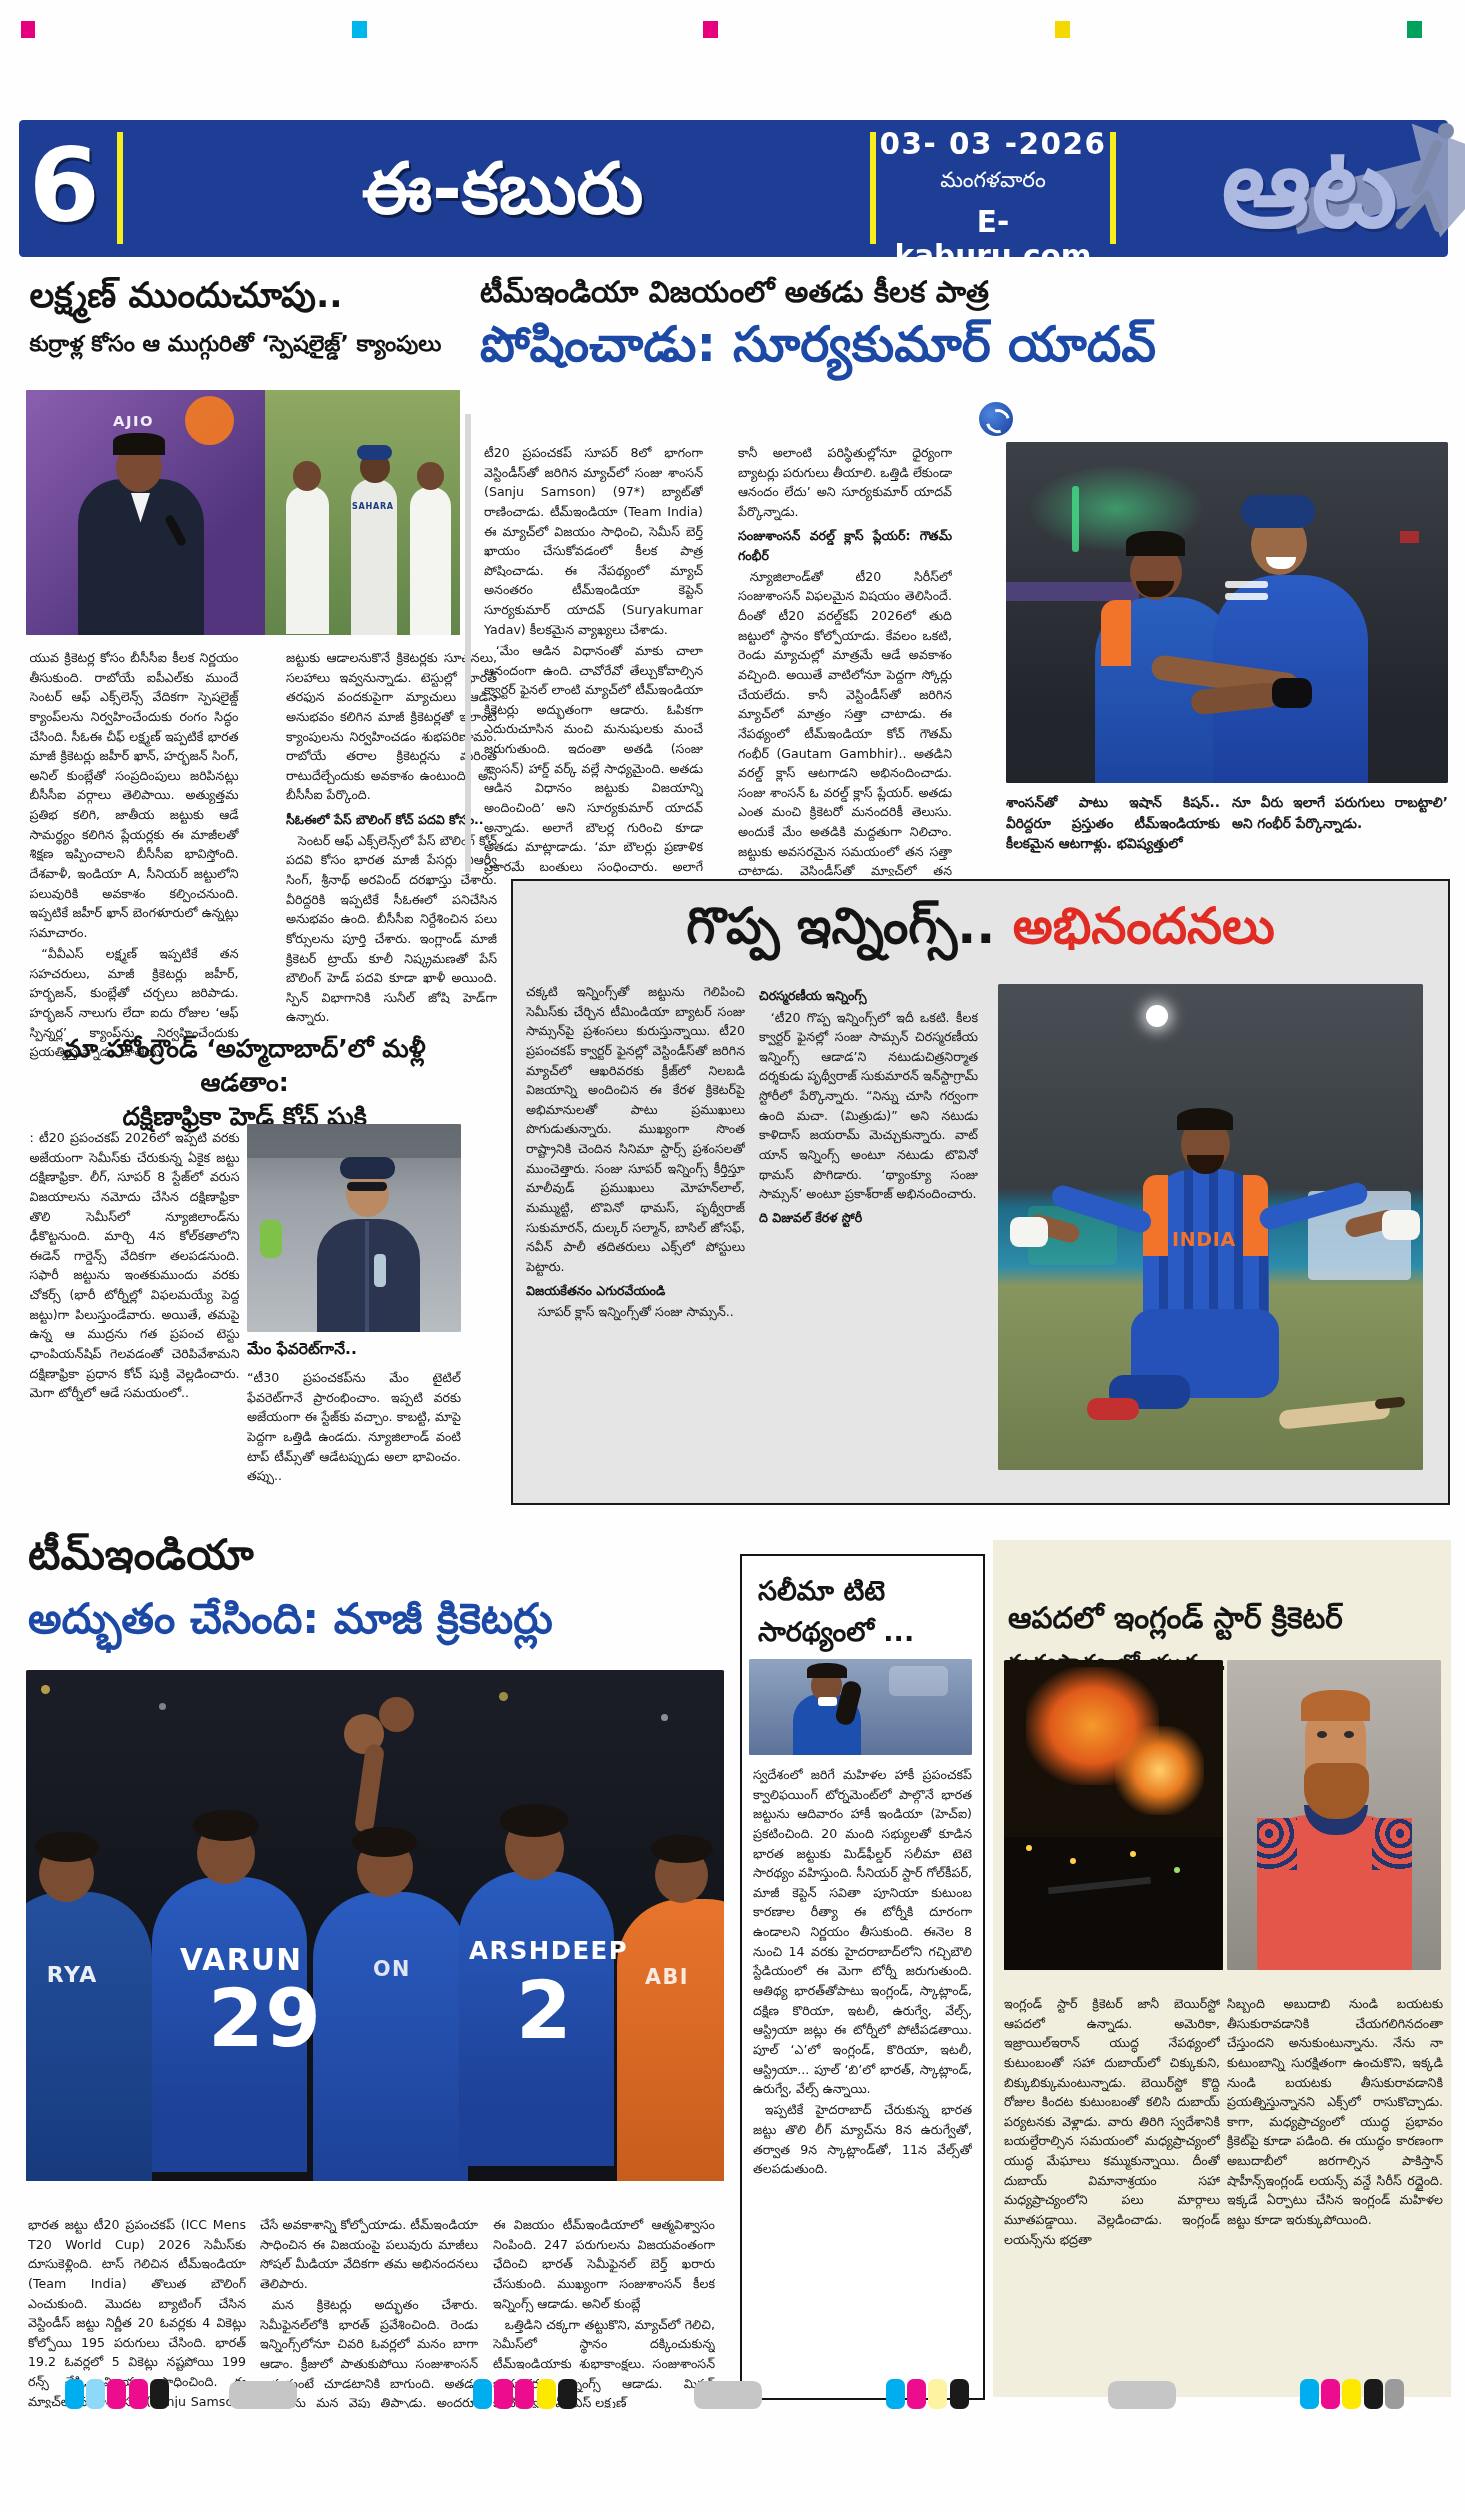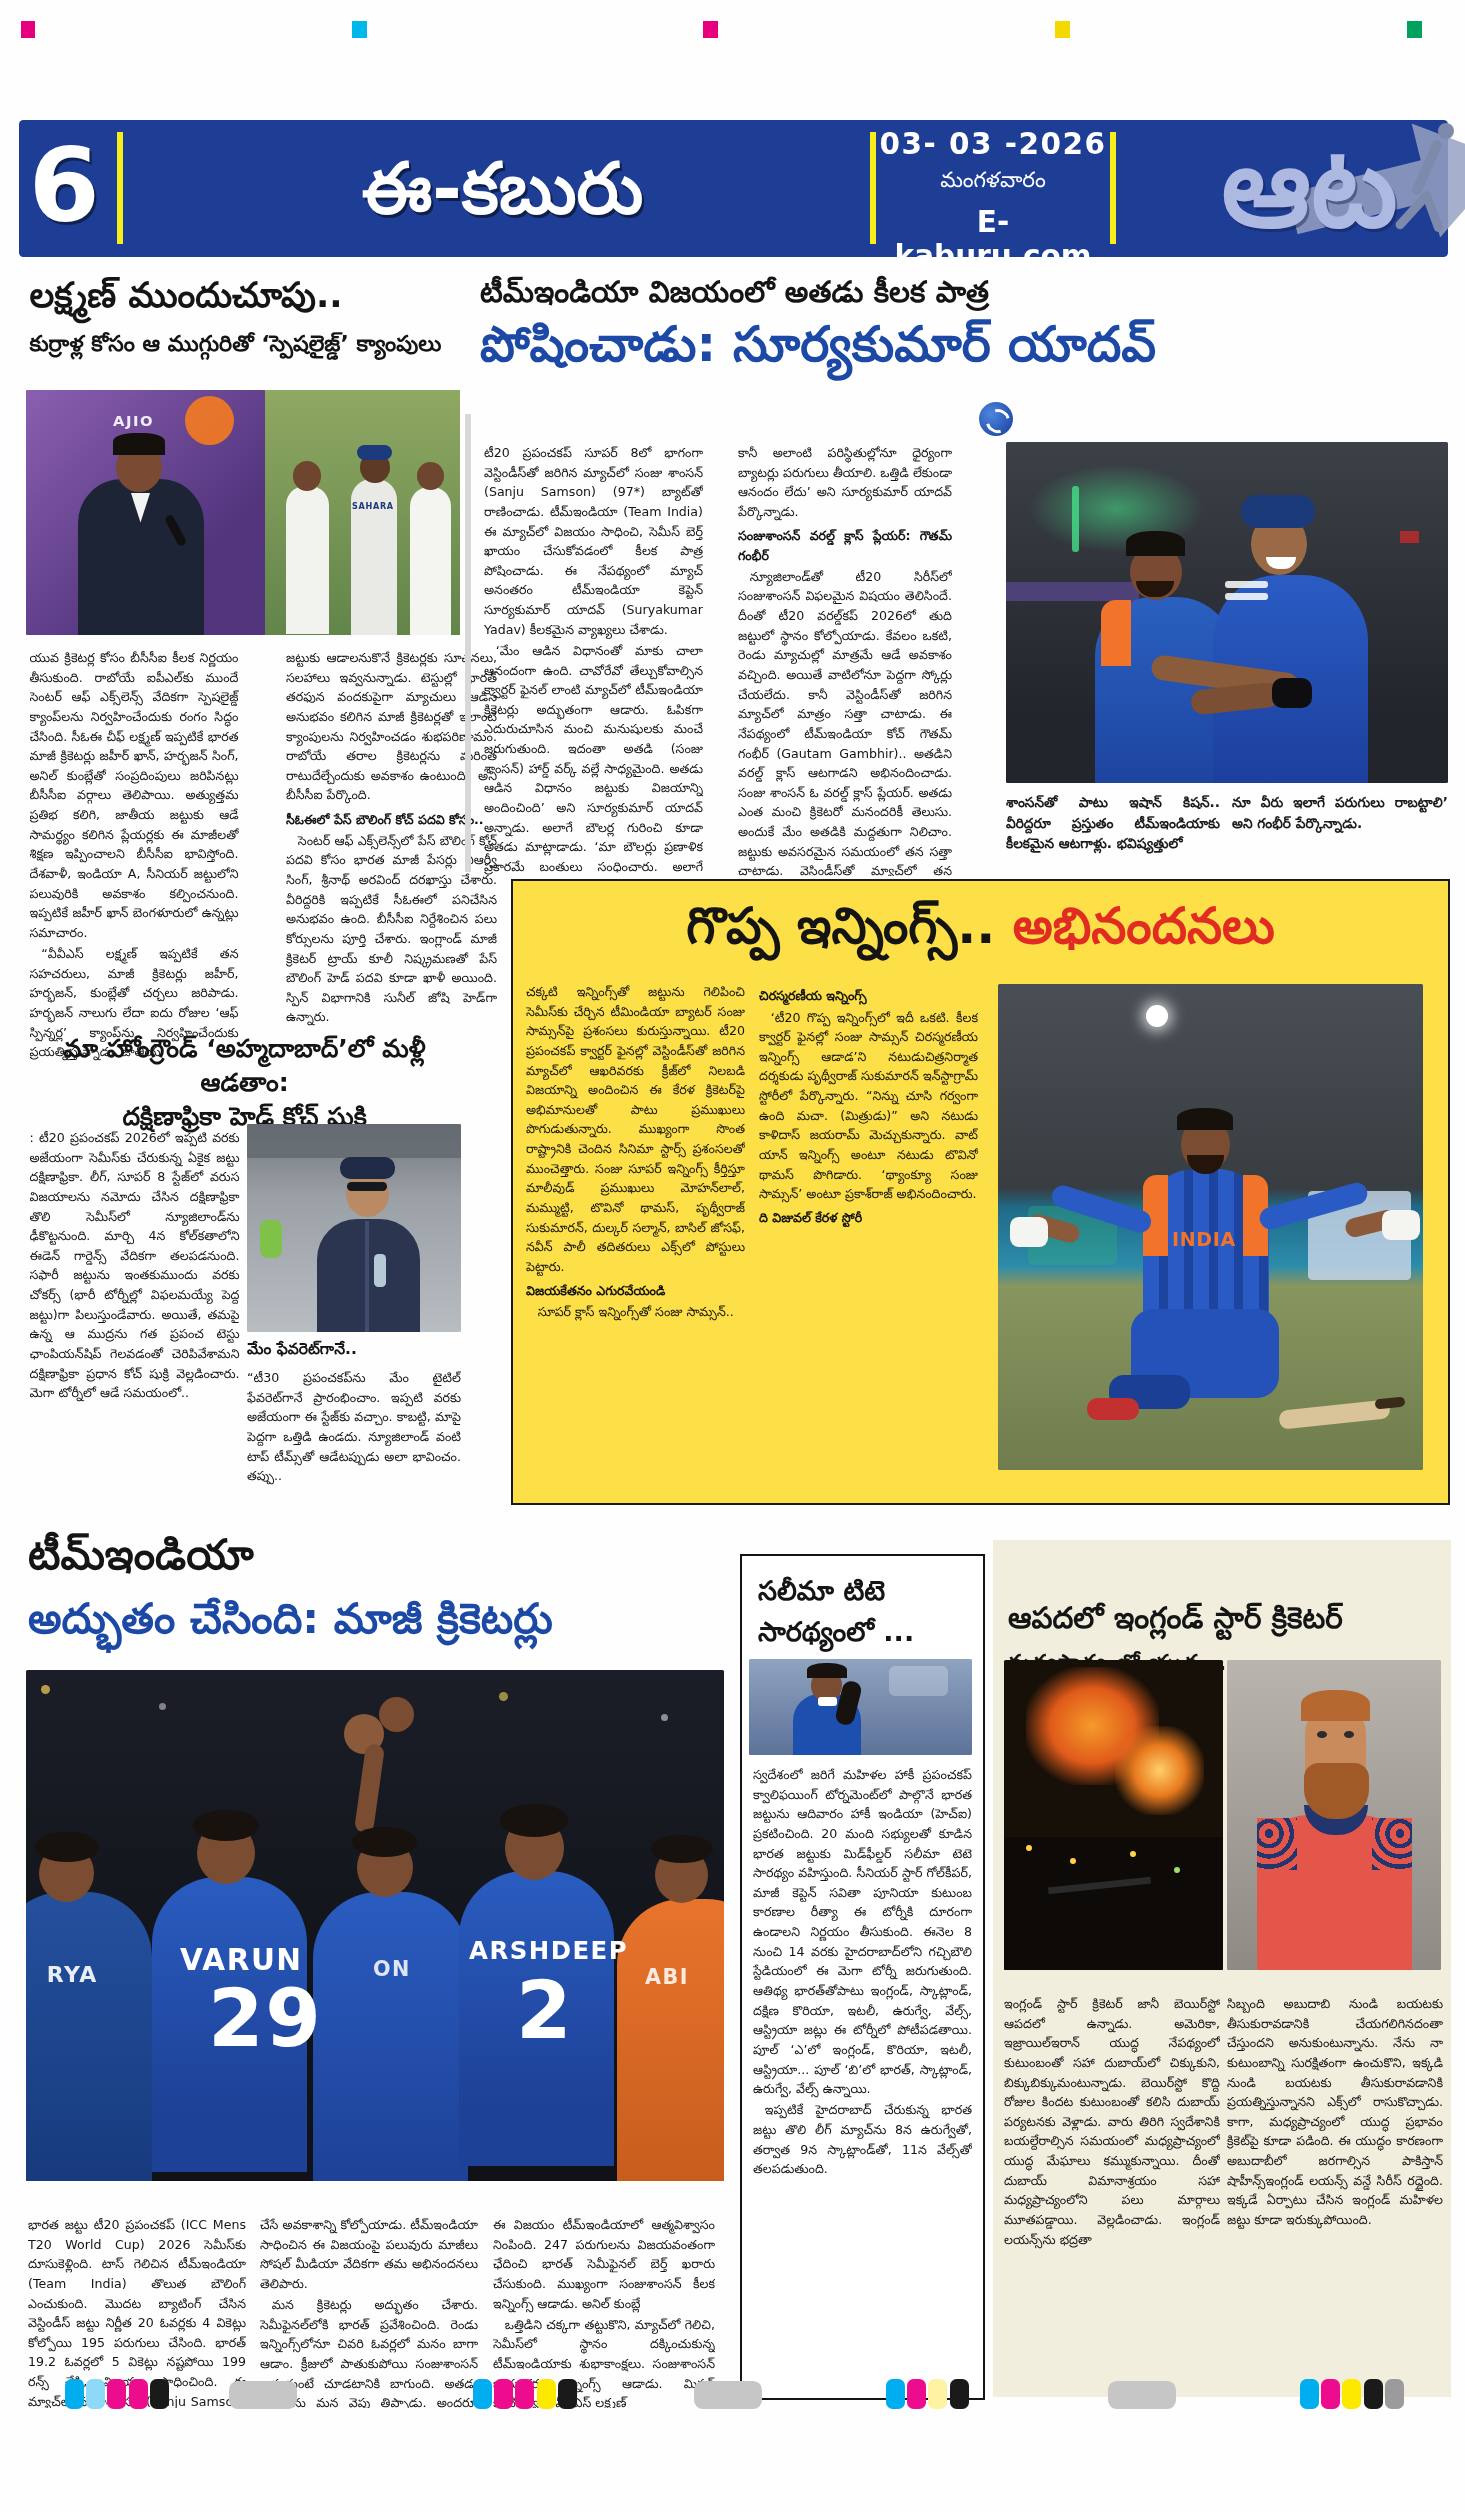--- a/index.html
+++ b/index.html
@@ -57,21 +57,21 @@
       background:linear-gradient(#2a5cc0,#1d4196 80%);}
   .head{position:absolute;border-radius:50%;background:#7a4c32;}
   .hair{position:absolute;border-radius:50%;background:#17120e;}
   
   #mb-photo{background:linear-gradient(#8fa3c0,#5c7298);}
   
   #rp-photo1{background:#171008;}
   
   #rp-photo2{background:linear-gradient(#b9b4ad,#8e8a84);}
   
-  #box{border:2.2px solid #1a1a1a;background:#fde047;}
+  #box{border:2.2px solid #1a1a1a;background:#e5e5e5;}
   #box-title{text-align:center;font-size:50px;font-weight:bold;}
   #box-title .t-red{color:#e02c23;}
   
   #mb{border:2.2px solid #141414;background:#fff;}
   
   #rp{background:#f1eede;}
   
   .chip-group{position:absolute;top:2379px;display:flex;gap:2.2px;}
   .chip{width:19px;height:29.5px;border-radius:6.6px;}
   .greychip{position:absolute;top:2381px;width:68px;height:28px;border-radius:8.9px;background:#c6c6c6;}

